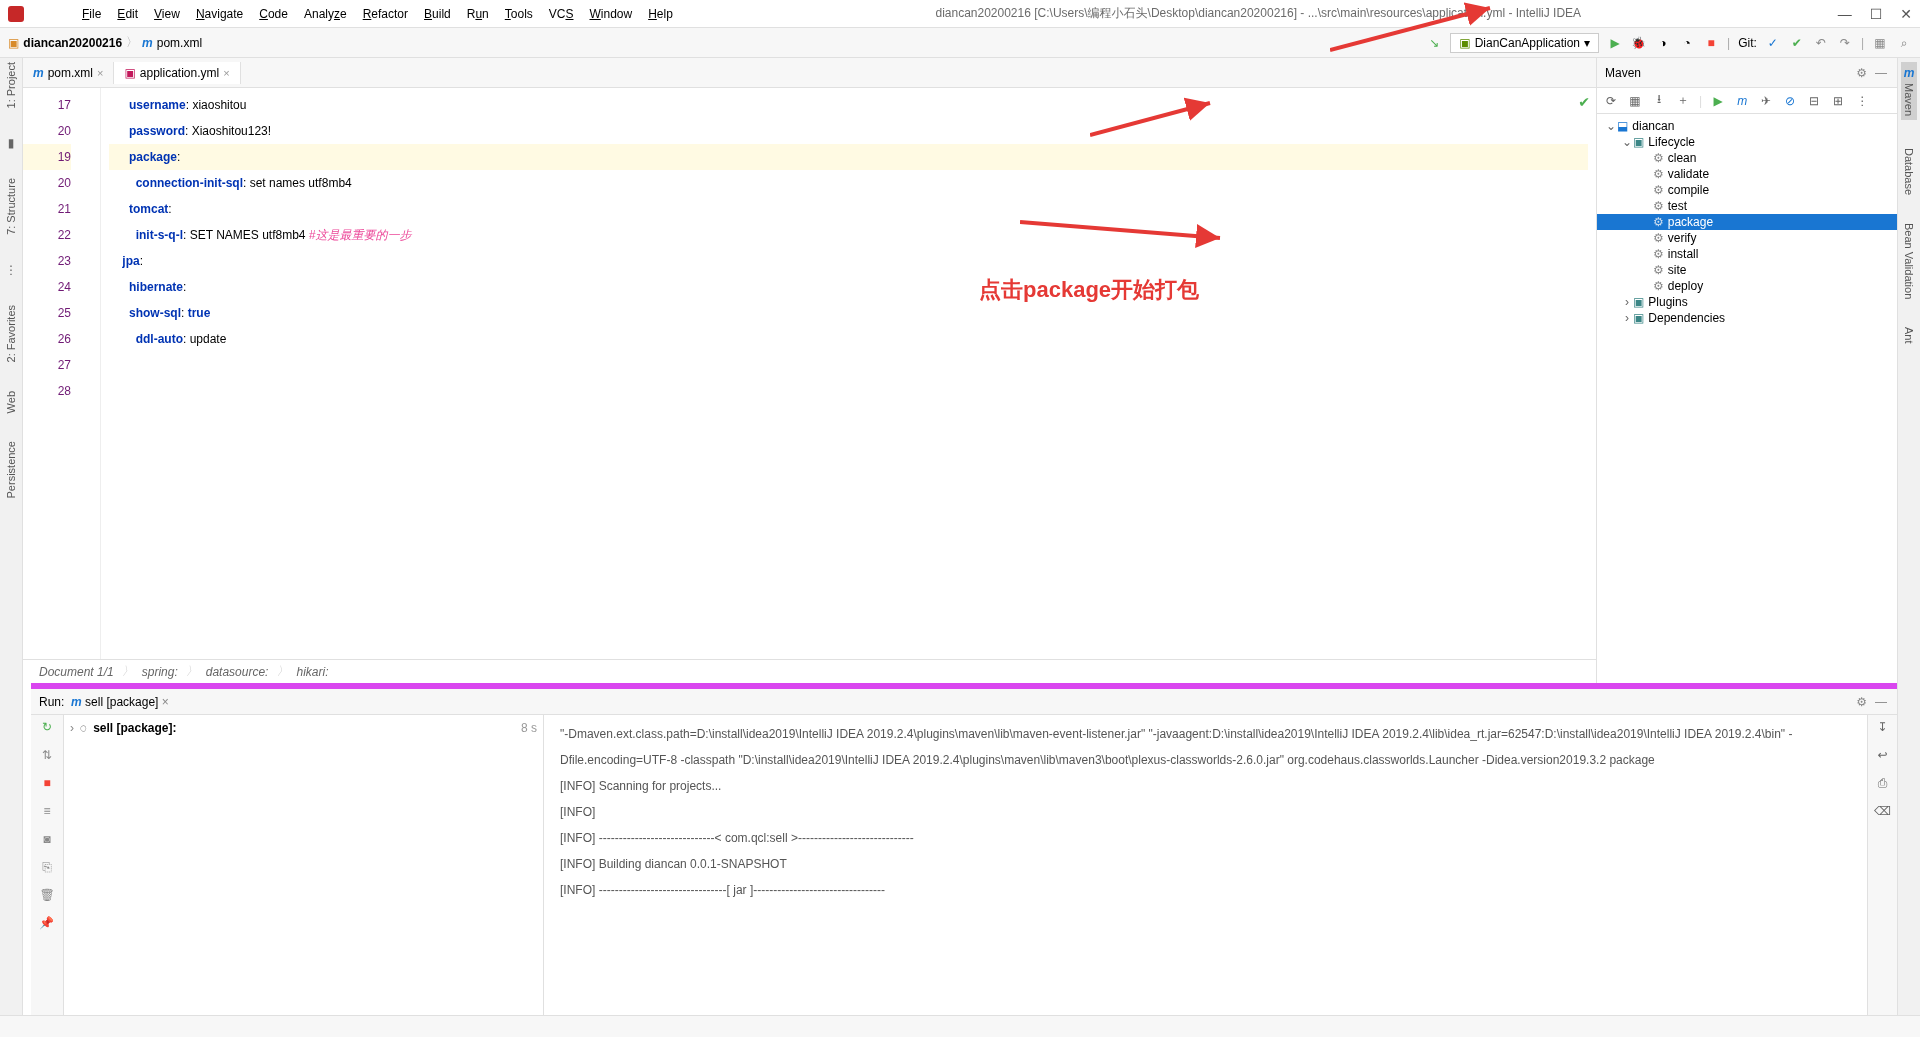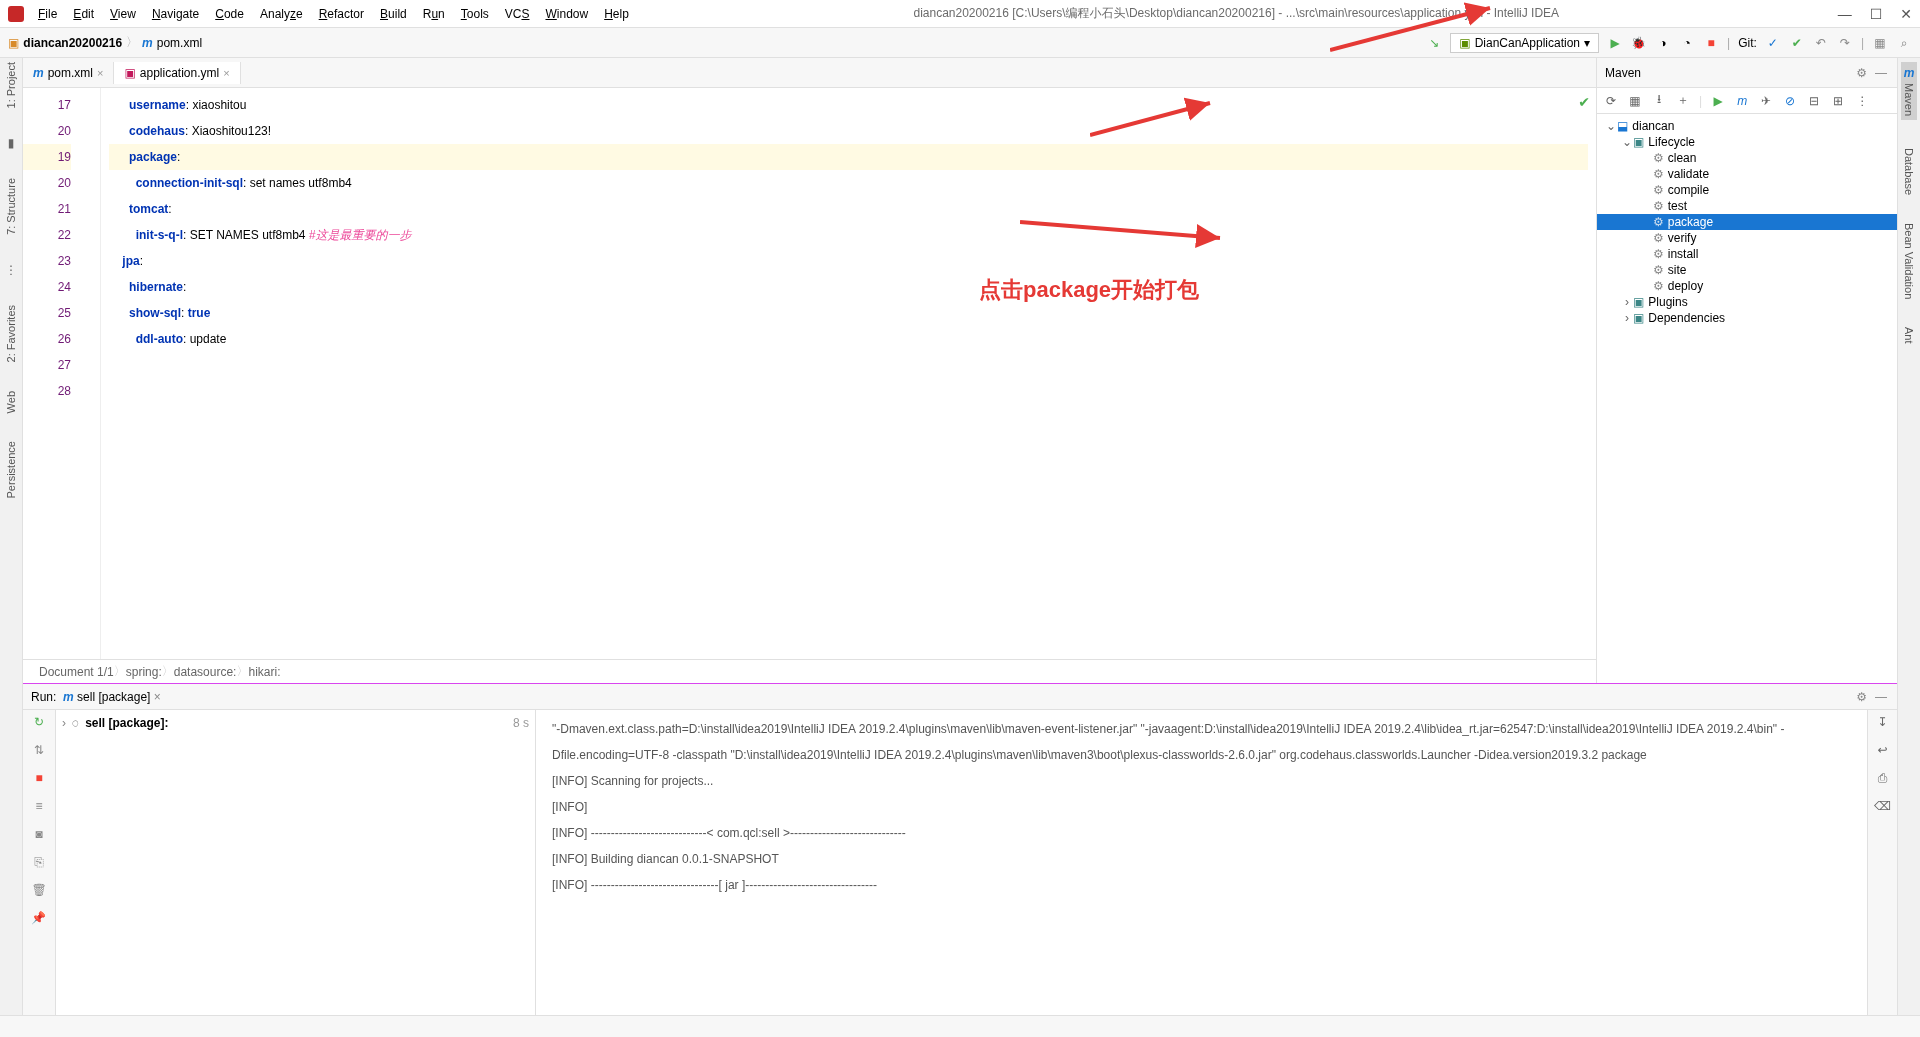--- a/index.html
+++ b/index.html
@@ -1,17 +1,17 @@
 <!DOCTYPE html>
 <html><head>
 <meta charset="utf-8">
 <style>
 * { margin:0; padding:0; box-sizing:border-box; font-family:"Segoe UI",Arial,sans-serif; font-size:12px; }
 body { width:1920px; height:1037px; overflow:hidden; background:#fff; position:relative; }
-.titlebar { height:28px; display:flex; align-items:center; padding:0 8px; background:#fff; border-bottom:1px solid #e0e0e0; }
+.titlebar { height:28px; display:flex; align-items:center; padding:0 8px; background:#fff; border-bottom:1px solid #e0e0e0;gap:44px; }
 .titlebar .logo { width:16px; height:16px; background:#c62828; border-radius:3px; margin-right:8px; }
 .menubar { display:flex; gap:4px; }
 .menubar span { padding:2px 6px; cursor:pointer; }
 .menubar span u { text-decoration:underline; }
 .wintitle { flex:1; text-align:center; color:#6b6b6b; font-size:12px; }
 .winbtns { display:flex; gap:18px; color:#555; }
 .winbtns span { cursor:pointer; font-size:14px; }
 .navbar { height:30px; display:flex; align-items:center; padding:0 8px; border-bottom:1px solid #e0e0e0; background:#f7f7f7; }
 .navbar .crumb { display:flex; align-items:center; gap:4px; }
 .folder-ic { color:#d88b2a; font-size:12px; }
@@ -34,32 +34,32 @@
 .tab.active { background:#fff; }
 .tab .x { color:#999; font-size:11px; }
 .code { flex:1; display:flex; font-family:Consolas,monospace; font-size:15px; position:relative; overflow:hidden; }
 .gutter { width:60px; text-align:right; padding-right:12px; color:#701a75; background:#fff; line-height:26px; padding-top:4px; }
 .gutmark { width:18px; background:#fff; border-right:1px solid #eee; }
 .codetext { flex:1; padding:4px 8px; line-height:26px; position:relative; }
 .codetext .line { white-space:pre; }
 .hl-line { background:#fffae3; }
 .k { color:#0033b3;font-weight:bold; } .c { color:#ec4899; font-style:italic; }
 .check { position:absolute; top:6px; right:6px; color:#4caf50; font-size:14px; }
-.status { height:24px; border-top:1px solid #e0e0e0; display:flex; align-items:center; padding:0 16px; font-size:11px; color:#666; gap:0; }
+.status { height:24px; border-top:1px solid #e0e0e0; display:flex; align-items:center; padding:0 16px; font-size:11px; color:#666; gap:8px;font-style:italic; }
 .maven-col { width:300px; display:flex; flex-direction:column; background:#fff; }
 .mv-head { height:30px; display:flex; align-items:center; padding:0 8px; border-bottom:1px solid #e0e0e0; background:#f7f7f7; justify-content:space-between; }
 .mv-tools { height:26px; display:flex; align-items:center; padding:0 6px; gap:8px; border-bottom:1px solid #e0e0e0; color:#666; }
 .mv-tree { flex:1; padding:4px 0; overflow:auto; }
 .tnode { display:flex; align-items:center; padding:1px 4px; font-size:12px; cursor:pointer; }
 .tnode.sel { background:#1976d2; color:#fff; }
 .ind { display:inline-block; }
 .tnode .ar { width:12px; text-align:center; color:#666; }
 .tnode .gic { color:#888; margin-right:4px; }
 .tnode.sel .gic { color:#cde; }
-.run-panel { height:332px; border-top:1px solid #d946ef; display:flex; flex-direction:column; }
+.run-panel { height:332px; border-top:6px solid #d946ef; display:flex; flex-direction:column;margin-left:8px; }
 .run-head { height:26px; display:flex; align-items:center; padding:0 8px; background:#f7f7f7; border-bottom:1px solid #e0e0e0; justify-content:space-between; }
 .run-body { flex:1; display:flex; }
 .run-left { width:33px; background:#f7f7f7; border-right:1px solid #e0e0e0; display:flex; flex-direction:column; align-items:center; padding-top:4px; gap:12px; }
 .run-tree { width:480px; border-right:1px solid #e0e0e0; padding:6px; font-size:12px; display:flex; gap:6px; }
 .run-out { flex:1; padding:6px 10px 6px 16px; font-family:Consolas,monospace; font-size:15px; line-height:26px; color:#555; overflow:auto; }
 .run-out .ln { white-space:pre-wrap; }
 .run-right { width:30px; background:#f7f7f7; border-left:1px solid #e0e0e0; display:flex; flex-direction:column; align-items:center; padding-top:4px; gap:12px; color:#666; }
 .annot { position:absolute; color:#e53935; font-weight:bold; font-size:22px; pointer-events:none; z-index:50; }
 .arrow { position:absolute; pointer-events:none; z-index:49; }
 .statusbar { height:22px; background:#f7f7f7; border-top:1px solid #e0e0e0; }
@@ -163,21 +163,21 @@
             <div>23</div>
             <div>24</div>
             <div>25</div>
             <div>26</div>
             <div>27</div>
             <div>28</div>
           </div>
           <div class="gutmark"></div>
           <div class="codetext">
             <div class="line"><span>      </span><span class="k">username</span><span>: </span><span>xiaoshitou</span></div>
-            <div class="line"><span>      </span><span class="k">codehaus</span><span>: </span><span>Xiaoshitou123!</span></div>
+            <div class="line"><span>      </span><span class="k">password</span><span>: </span><span>Xiaoshitou123!</span></div>
             <div class="line hl-line"><span>      </span><span class="k">package</span><span>:</span></div>
             <div class="line"><span>        </span><span class="k">connection-init-sql</span><span>: </span><span>set names utf8mb4</span></div>
             <div class="line"><span>      </span><span class="k">tomcat</span><span>:</span></div>
             <div class="line"><span>        </span><span class="k">init-s-q-l</span><span>: </span><span>SET NAMES utf8mb4 </span><span class="c">#这是最重要的一步</span></div>
             <div class="line"><span>    </span><span class="k">jpa</span><span>:</span></div>
             <div class="line"><span>      </span><span class="k">hibernate</span><span>:</span></div>
             <div class="line"><span>      </span><span class="k">show-sql</span><span>: </span><span class="k">true</span></div>
             <div class="line"><span>        </span><span class="k">ddl-auto</span><span>: </span><span>update</span></div>
             <div class="line">&nbsp;</div>
             <div class="line">&nbsp;</div>

